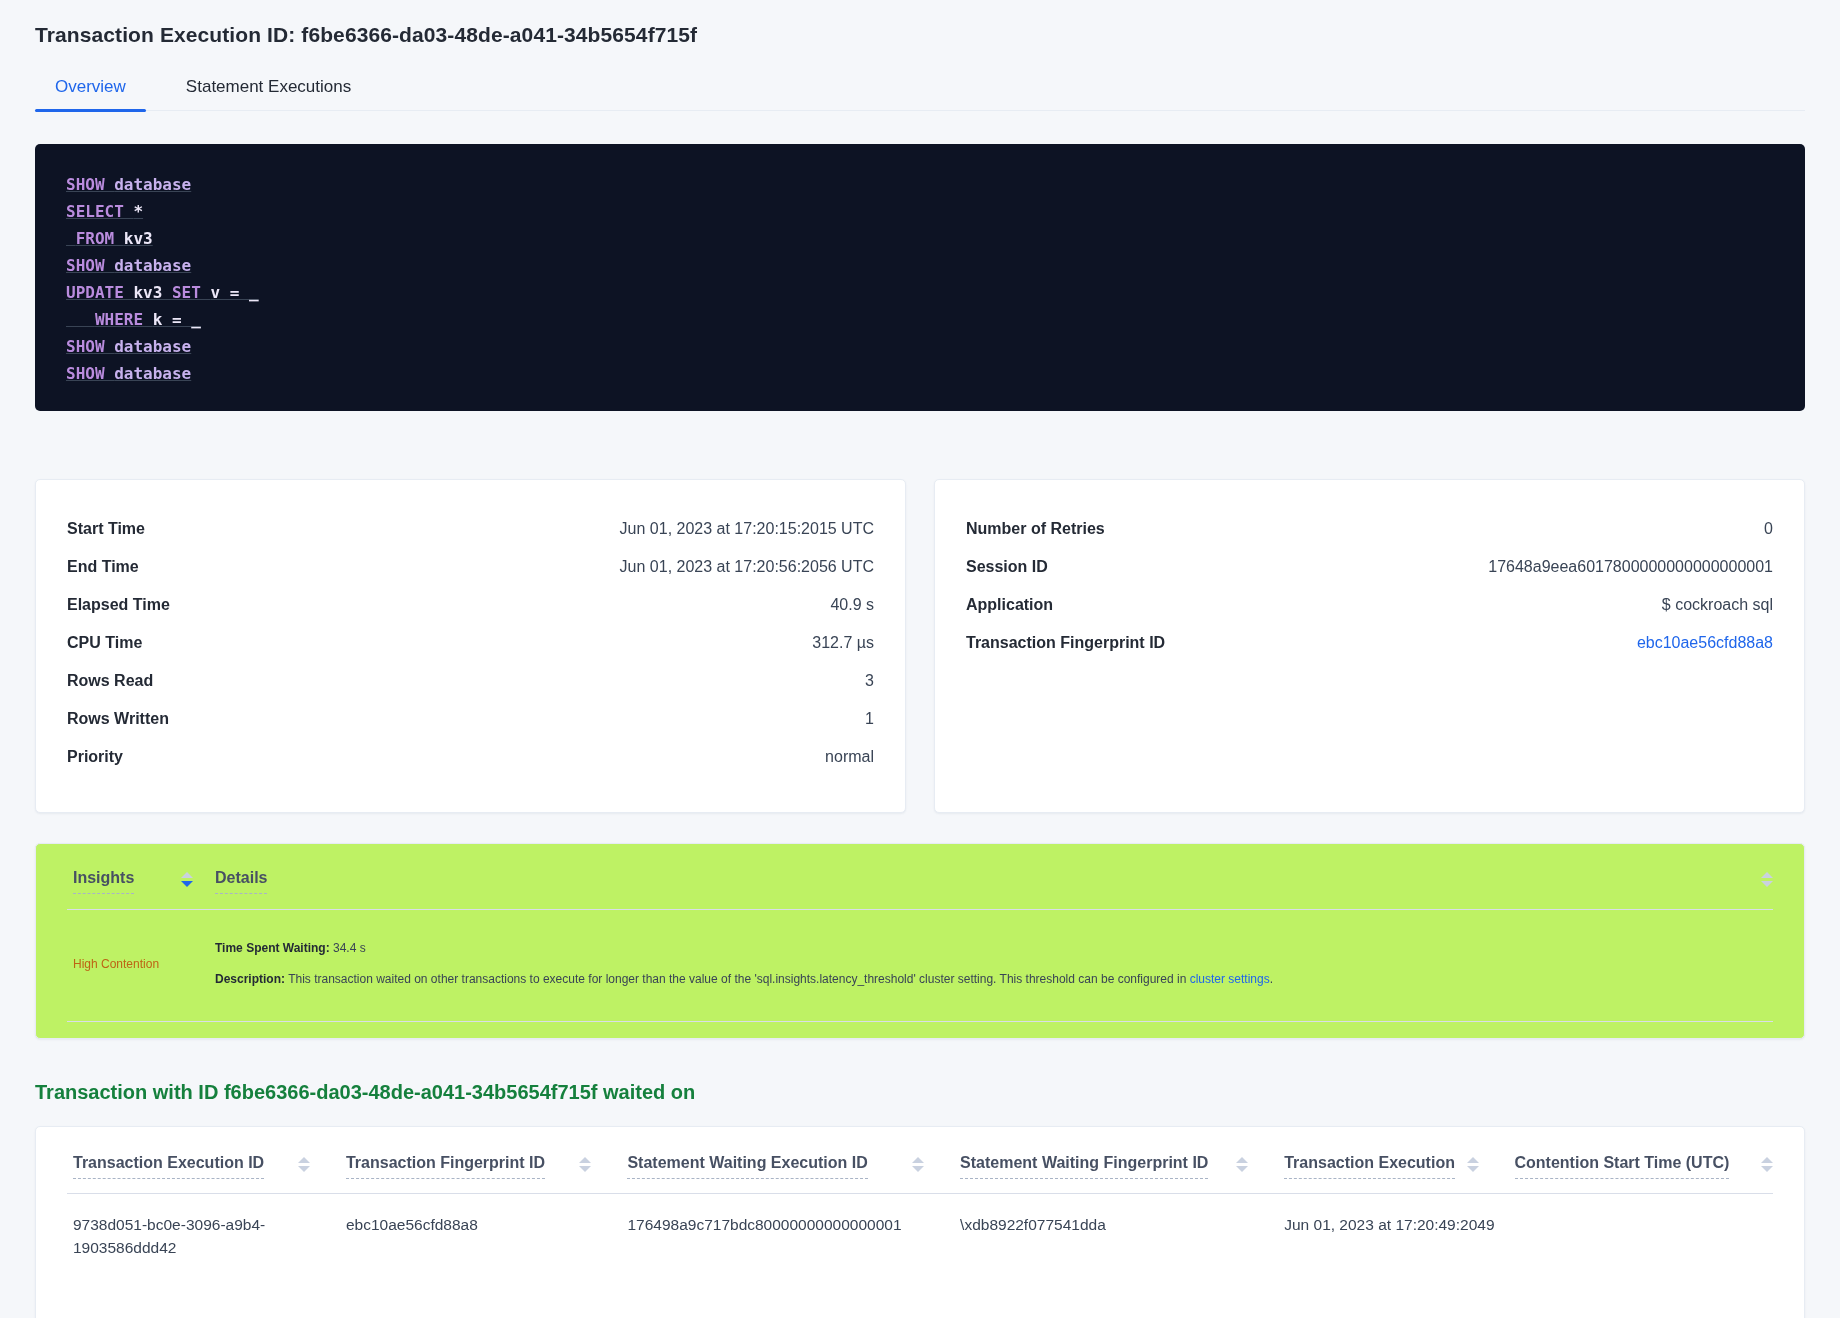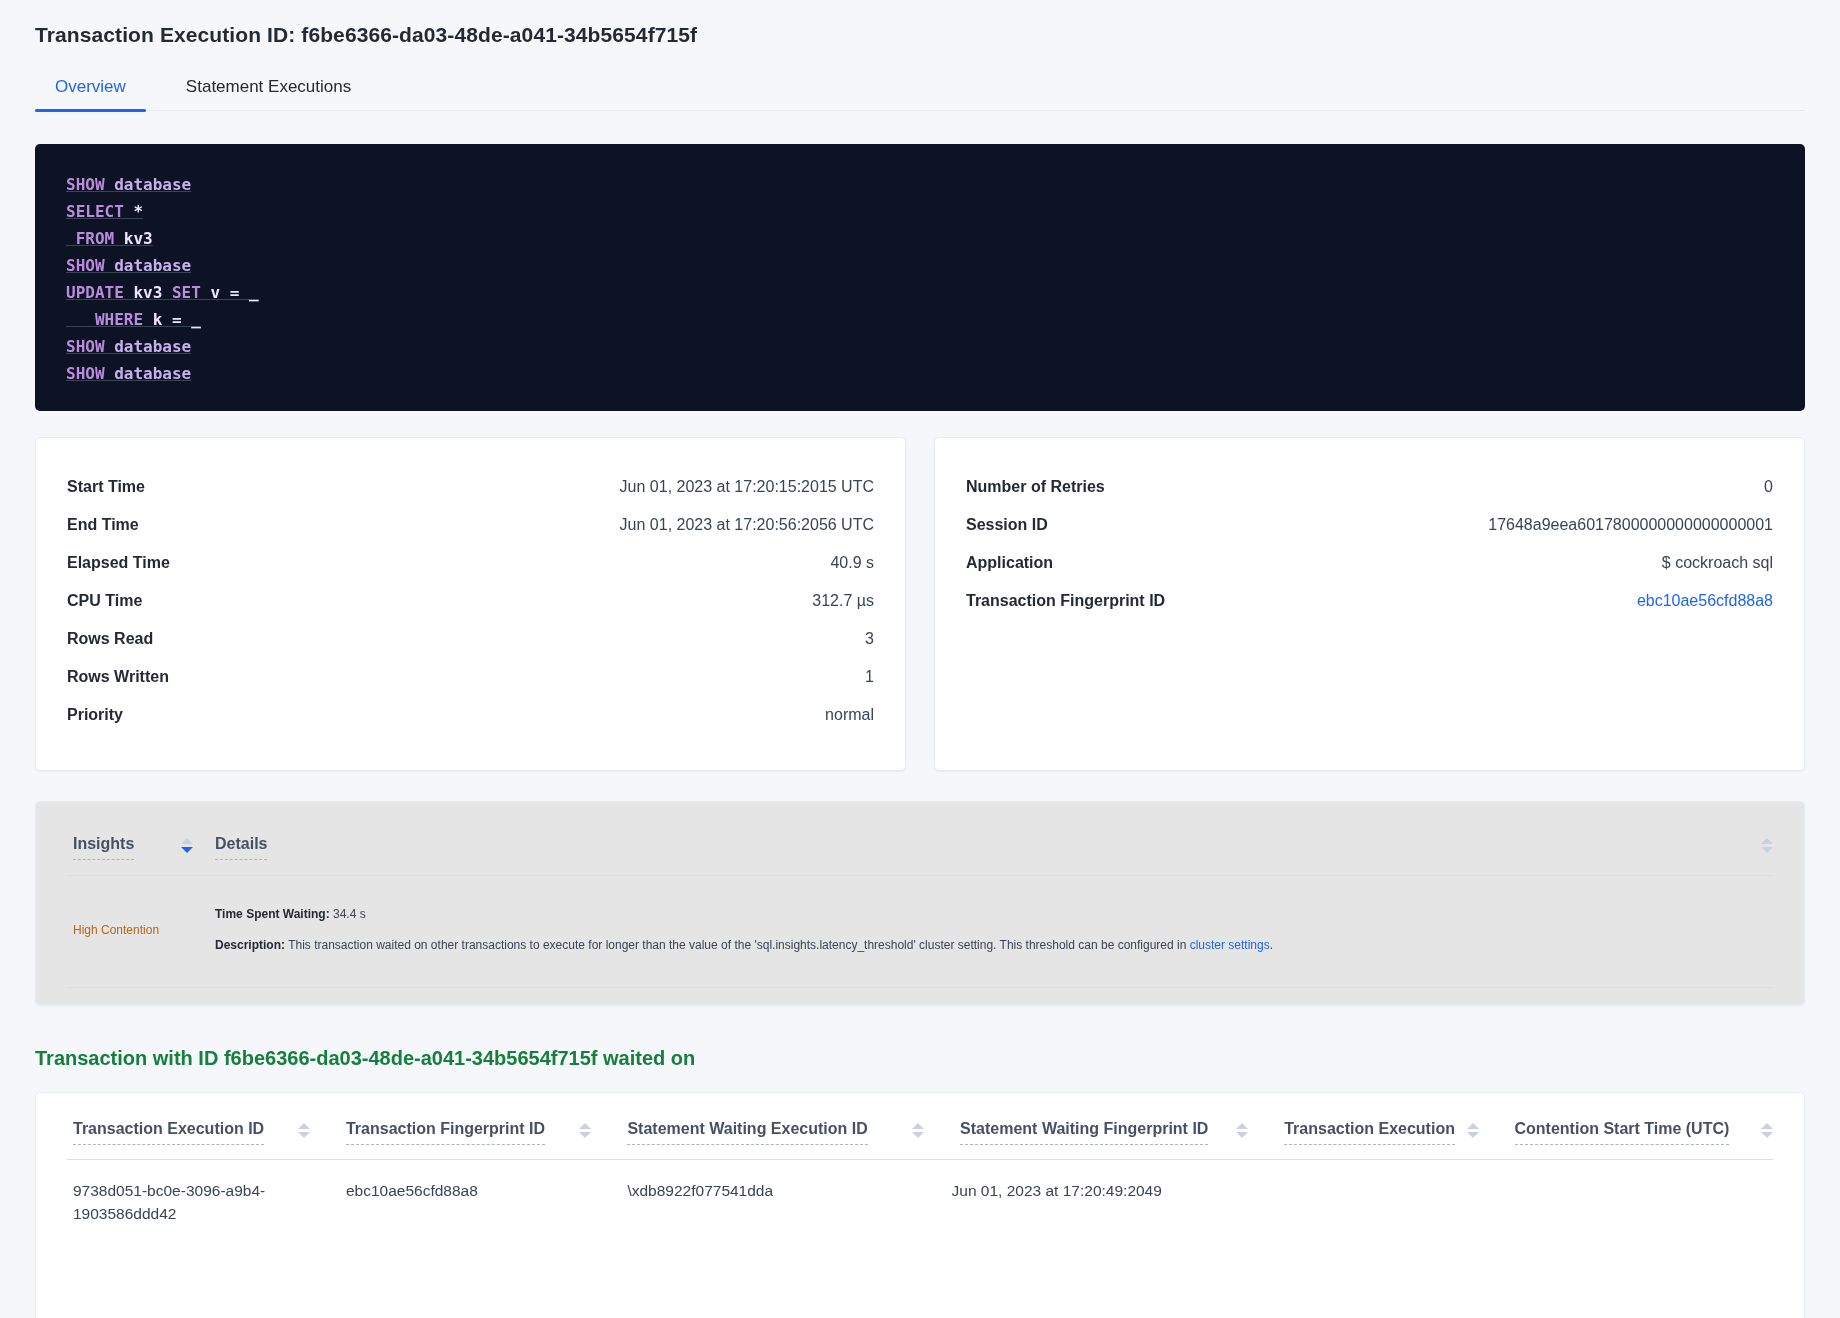--- a/index.html
+++ b/index.html
@@ -35,36 +35,36 @@
     padding: 27px 31px 24px 31px;
     font-family: "DejaVu Sans Mono", "Liberation Mono", monospace;
     font-size: 16px; line-height: 27px; font-weight: bold;
   }
   .sql-line { white-space: pre; text-decoration: underline; }
   .tok-kw { color: #ba8cde; }
   .tok-id { color: #c7b1ed; }
   .tok-pl { color: #ece7f8; }
 
   
-  .cards-row { display: flex; gap: 28px; margin-top: 26px; }
+  .cards-row { display: flex; gap: 28px; margin-top: 68px; }
   .card {
     flex: 1; background: #ffffff; border: 1px solid #e7ecf3; border-radius: 5px;
     box-shadow: 0 1px 2px rgba(67,90,111,0.08);
     padding: 30px 31px 17px 31px; min-height: 334px;
   }
   .kv-row { display: flex; justify-content: space-between; align-items: baseline; padding: 10px 0; font-size: 16px; }
   .kv-label { font-weight: bold; color: #242a35; }
   .kv-value { color: #394455; text-align: right; }
   .kv-value.link { color: #1f66eb; cursor: pointer; }
 
   
   .insights-card {
-    margin-top: 30px; background: #e5e5e5; border: 1px solid #e7ecf3;
+    margin-top: 30px; background: #bef264; border: 1px solid #e7ecf3;
     border-radius: 5px; box-shadow: 0 1px 2px rgba(67,90,111,0.08);
-    padding: 8px 31px 16px 31px;
+    padding: 0 31px 16px 31px;
   }
   .ins-header { display: flex; align-items: flex-start; padding: 25px 0 15px 0; }
   .ins-col-insights { width: 148px; display: flex; align-items: flex-start; justify-content: space-between; padding-left: 6px; padding-right: 22px; }
   .ins-col-details { flex: 1; }
   .th-label {
     display: inline-block; font-size: 16px; font-weight: bold; color: #475063;
     border-bottom: 1px dashed #a9b4c6; padding-bottom: 6px; cursor: pointer;
   }
   .divider { border-bottom: 1px solid #d9dee9; }
   .ins-row { display: flex; padding: 25px 0 29px 0; }
@@ -256,18 +256,19 @@
         <span class="sort-icon">
             <span class="tri-up"></span>
             <span class="tri-down"></span>
           </span>
       </div>
     </div>
     <div class="divider"></div>
     <div class="wt-row">
       <div class="wt-cell wt-c1">9738d051-bc0e-3096-a9b4-1903586ddd42</div>
       <div class="wt-cell wt-c2">ebc10ae56cfd88a8</div>
+      <div class="wt-cell wt-c3">176498a9c717bdc80000000000000001</div>
       <div class="wt-cell wt-c4">\xdb8922f077541dda</div>
       <div class="wt-cell wt-c6">Jun 01, 2023 at 17:20:49:2049</div>
     </div>
   </div>
 
 </div>
 
 </body></html>

